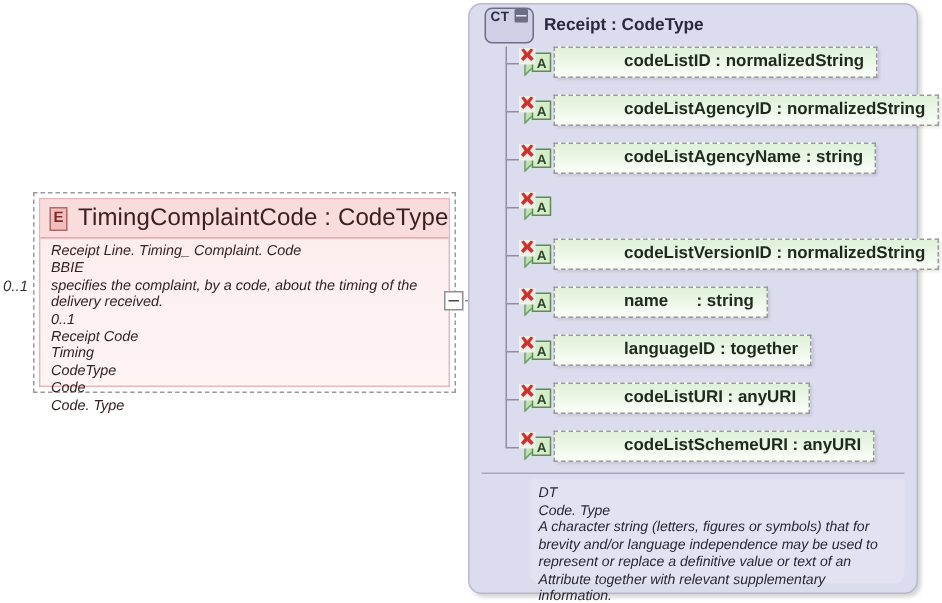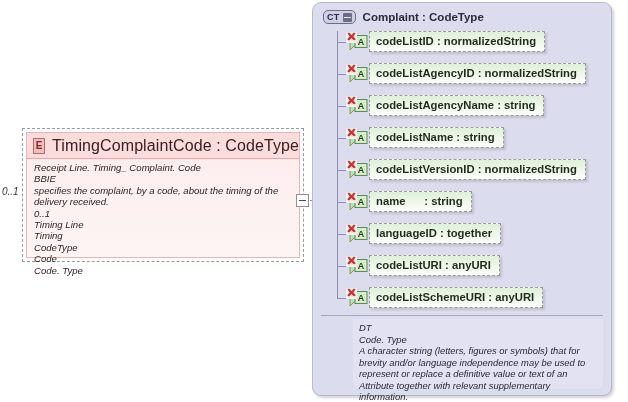--- a/index.html
+++ b/index.html
@@ -79,25 +79,25 @@
     background:#dcdcef;
     border:1px solid #b9b9cc;
     border-radius:9px;
     box-sizing:border-box;
     box-shadow:2px 2px 3px rgba(0,0,0,.18);
   }
   #ct-header{
     position:absolute;left:10px;top:5px;display:flex;align-items:center;height:18px;
   }
   .badge-ct{
-    display:flex;align-items:center;
+    display:flex;
     border:1px solid #6c6c86;
     border-radius:5px;
     background:#cfcfe6;
-    height:14px;padding:0 3px;
+    height:24px;padding:0 3px;
     margin-right:7px;
     box-sizing:border-box;
   }
   .badge-ct .ct-text{
     font-size:9px;font-weight:bold;color:#2b2b44;letter-spacing:.3px;
   }
   .badge-ct .ct-minus{
     width:9px;height:9px;background:#6c6c86;margin-left:3px;position:relative;border-radius:1px;
   }
   .badge-ct .ct-minus:after{
@@ -117,21 +117,21 @@
   .attr-box{
     height:21px;display:flex;align-items:center;
     border:1px dashed #9a9a9a;
     background:linear-gradient(180deg,#dff0d8 0%,#eef8ea 55%,#fbfdfa 100%);
     padding:0 8px 0 6px;
     box-sizing:border-box;
     box-shadow:1.5px 1.5px 2px rgba(0,0,0,.13);
     margin-left:-4px;
   }
   .attr-label{
-    font-size:11.3px;font-weight:bold;color:#1d2b1d;white-space:pre;
+    font-size:11.3px;font-weight:bold;color:#1d2b1d;white-space:pre;margin-left:40px;
   }
 
   
   #ct-divider{
     position:absolute;left:8px;right:8px;top:312px;height:1px;background:#a9a9be;
   }
   #ct-footer{
     position:absolute;left:8px;right:8px;top:316px;bottom:6px;
     background:#e2e2f2;
     border-radius:0 0 7px 7px;
@@ -155,41 +155,41 @@
     <div class="elem-box">
       <div class="elem-head">
         <div class="badge-e">E</div>
         <div class="elem-title">TimingComplaintCode : CodeType</div>
       </div>
       <div class="elem-body">
         <div>Receipt Line. Timing_ Complaint. Code</div>
         <div>BBIE</div>
         <div>specifies the complaint, by a code, about the timing of the delivery received.</div>
         <div>0..1</div>
-        <div>Timing Line</div>
+        <div>Receipt Code</div>
         <div>Timing</div>
         <div>CodeType</div>
         <div>Code</div>
         <div>Code. Type</div>
       </div>
     </div>
   </div>
 
   <div id="connector-line2"></div>
   <div id="expander"></div>
   <div id="connector-line"></div>
 
   <div id="ct-panel">
 
     <div id="ct-header">
       <div class="badge-ct">
         <span class="ct-text">CT</span>
         <span class="ct-minus"></span>
       </div>
-      <div id="ct-title">Complaint : CodeType</div>
+      <div id="ct-title">Receipt : CodeType</div>
     </div>
 
     <div id="tree-vline" style="height: 267px;"></div>
 
     <div id="attr-list">
         <div class="tree-stub" style="top: 39px;"></div>
         <div class="attr-row" style="top: 26px;">
           <span class="attr-icon"><svg width="26" height="19" viewBox="0 0 26 19">
               <path d="M4 4 L20 4 L20 14 L8 14 L4 18 Z" fill="#bfe0b4" stroke="#6f9c63" stroke-width="1"></path>
               <rect x="9" y="3.5" width="12" height="12" fill="#d4ecca" stroke="#5f8a55" stroke-width="1"></rect>
@@ -237,23 +237,20 @@
         <div class="attr-row" style="top: 122px;">
           <span class="attr-icon"><svg width="26" height="19" viewBox="0 0 26 19">
               <path d="M4 4 L20 4 L20 14 L8 14 L4 18 Z" fill="#bfe0b4" stroke="#6f9c63" stroke-width="1"></path>
               <rect x="9" y="3.5" width="12" height="12" fill="#d4ecca" stroke="#5f8a55" stroke-width="1"></rect>
               <text x="15" y="13" font-family="Liberation Sans, sans-serif" font-size="9" font-weight="bold" fill="#2c4427" text-anchor="middle">A</text>
               <g>
                 <rect x="0" y="0" width="11" height="11" fill="#f2efe9" stroke="none"></rect>
                 <path d="M1.5 1.2 L3.2 0.4 L5.5 3.2 L7.8 0.4 L9.6 1.2 L7.3 4.4 L9.8 7.2 L8.1 8.6 L5.5 6.0 L3.0 8.6 L1.2 7.2 L3.7 4.4 Z" fill="#d42b2b"></path>
               </g>
             </svg></span>
-          <span class="attr-box">
-            <span class="attr-label">codeListName : string</span>
-          </span>
         </div>
         <div class="tree-stub" style="top: 167px;"></div>
         <div class="attr-row" style="top: 154px;">
           <span class="attr-icon"><svg width="26" height="19" viewBox="0 0 26 19">
               <path d="M4 4 L20 4 L20 14 L8 14 L4 18 Z" fill="#bfe0b4" stroke="#6f9c63" stroke-width="1"></path>
               <rect x="9" y="3.5" width="12" height="12" fill="#d4ecca" stroke="#5f8a55" stroke-width="1"></rect>
               <text x="15" y="13" font-family="Liberation Sans, sans-serif" font-size="9" font-weight="bold" fill="#2c4427" text-anchor="middle">A</text>
               <g>
                 <rect x="0" y="0" width="11" height="11" fill="#f2efe9" stroke="none"></rect>
                 <path d="M1.5 1.2 L3.2 0.4 L5.5 3.2 L7.8 0.4 L9.6 1.2 L7.3 4.4 L9.8 7.2 L8.1 8.6 L5.5 6.0 L3.0 8.6 L1.2 7.2 L3.7 4.4 Z" fill="#d42b2b"></path>

